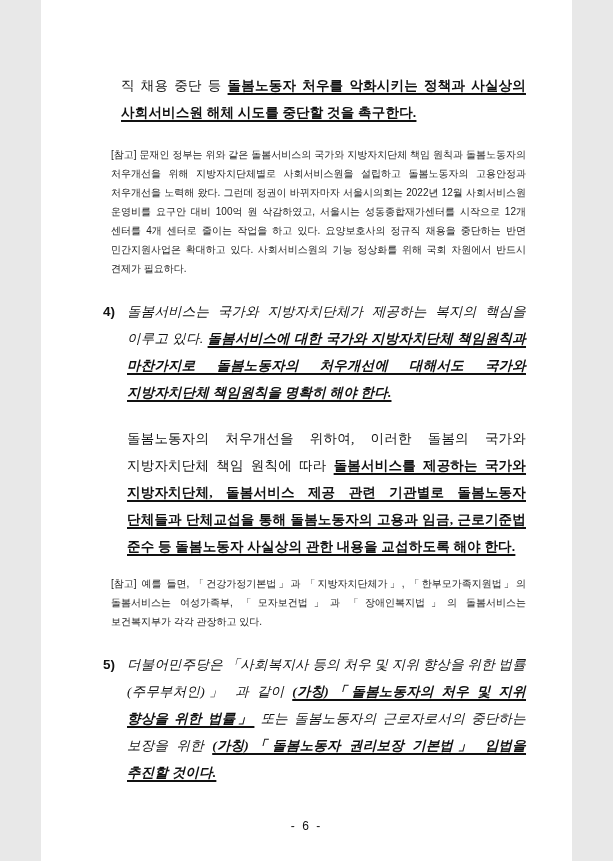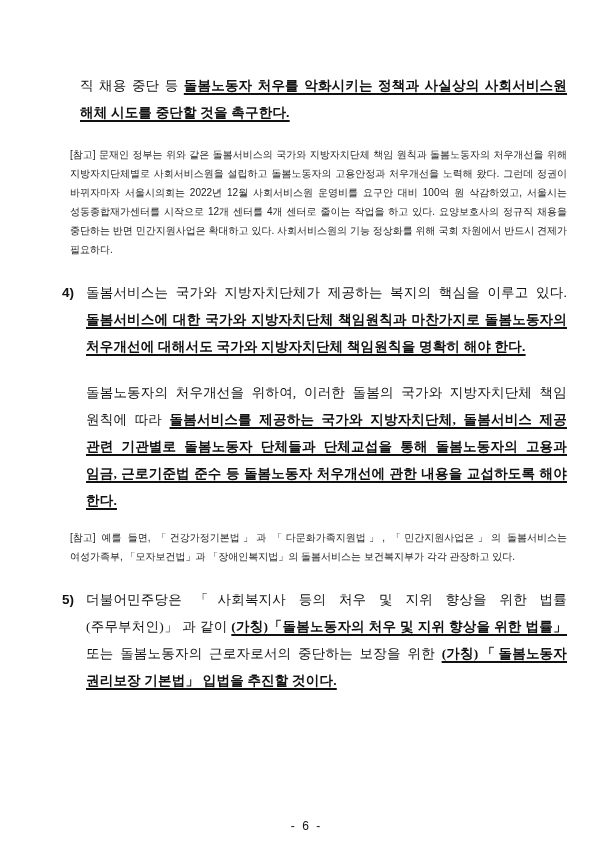--- a/index.html
+++ b/index.html
@@ -2,21 +2,21 @@
 <html lang="ko"><head>
 <meta charset="utf-8">
 <style>
   html, body {
     margin: 0;
     padding: 0;
     background: #e8e8e8;
   }
   .page {
     position: relative;
-    width: 613px;
+    width: 531px;
     height: 861px;
     margin: 0 auto;
     background: #ffffff;
     font-family: "Liberation Serif", "DejaVu Serif", serif;
     color: #111111;
     overflow: hidden;
     box-sizing: border-box;
   }
   .content {
     position: absolute;
@@ -57,20 +57,21 @@
   .list-item .marker {
     flex: 0 0 24px;
     font-weight: bold;
     font-family: "Liberation Sans", "DejaVu Sans", sans-serif;
   }
   .list-item .item-text {
     flex: 1;
     text-align: justify;
     word-break: keep-all;
     letter-spacing: 0.2px;
+    font-style: italic;
   }
   .item-sub-para {
     margin: 0 0 14px 24px;
     font-size: 13.5px;
     line-height: 27px;
     text-align: justify;
     word-break: keep-all;
     letter-spacing: 0.2px;
   }
   .page-number {
@@ -99,24 +100,24 @@
     <p class="note">[참고] 문재인 정부는 위와 같은 돌봄서비스의 국가와 지방자치단체 책임 원칙과 돌봄노동자의 처우개선을 위해 지방자치단체별로 사회서비스원을 설립하고 돌봄노동자의 고용안정과 처우개선을 노력해 왔다. 그런데 정권이 바뀌자마자 서울시의회는 2022년 12월 사회서비스원 운영비를 요구안 대비 100억 원 삭감하였고, 서울시는 성동종합재가센터를 시작으로 12개 센터를 4개 센터로 줄이는 작업을 하고 있다. 요양보호사의 정규직 채용을 중단하는 반면 민간지원사업은 확대하고 있다. 사회서비스원의 기능 정상화를 위해 국회 차원에서 반드시 견제가 필요하다.</p>
 
     <div class="list-item">
       <span class="marker">4)</span>
       <div class="item-text">
         <span>돌봄서비스는 국가와 지방자치단체가 제공하는 복지의 핵심을 이루고 있다. </span><span class="emph">돌봄서비스에 대한 국가와 지방자치단체 책임원칙과 마찬가지로 돌봄노동자의 처우개선에 대해서도 국가와 지방자치단체 책임원칙을 명확히 해야 한다.</span>
       </div>
     </div>
 
     <p class="item-sub-para">
-      <span>돌봄노동자의 처우개선을 위하여, 이러한 돌봄의 국가와 지방자치단체 책임 원칙에 따라 </span><span class="emph">돌봄서비스를 제공하는 국가와 지방자치단체, 돌봄서비스 제공 관련 기관별로 돌봄노동자 단체들과 단체교섭을 통해 돌봄노동자의 고용과 임금, 근로기준법 준수 등 돌봄노동자 처우개선에 관한 내용을 교섭하도록 해야 한다.</span>
+      <span>돌봄노동자의 처우개선을 위하여, 이러한 돌봄의 국가와 지방자치단체 책임 원칙에 따라 </span><span class="emph">돌봄서비스를 제공하는 국가와 지방자치단체, 돌봄서비스 제공 관련 기관별로 돌봄노동자 단체들과 단체교섭을 통해 돌봄노동자의 고용과 임금, 근로기준법 준수 등 돌봄노동자 사실상의 관한 내용을 교섭하도록 해야 한다.</span>
     </p>
 
-    <p class="note">[참고] 예를 들면, 「건강가정기본법」과 「다문화가족지원법」, 「민간지원사업은」의 돌봄서비스는 여성가족부, 「모자보건법」과 「장애인복지법」의 돌봄서비스는 보건복지부가 각각 관장하고 있다.</p>
+    <p class="note">[참고] 예를 들면, 「건강가정기본법」과 「지방자치단체가」, 「한부모가족지원법」의 돌봄서비스는 여성가족부, 「모자보건법」과 「장애인복지법」의 돌봄서비스는 보건복지부가 각각 관장하고 있다.</p>
 
     <div class="list-item">
       <span class="marker">5)</span>
       <div class="item-text">
         <span>더불어민주당은 「사회복지사 등의 처우 및 지위 향상을 위한 법률(주무부처인)」 과 같이 </span><span class="emph">(가칭)「돌봄노동자의 처우 및 지위 향상을 위한 법률」</span><span> 또는 돌봄노동자의 근로자로서의 중단하는 보장을 위한 </span><span class="emph">(가칭)「돌봄노동자 권리보장 기본법」 입법을 추진할 것이다.</span>
       </div>
     </div>
 
   </div>
 

